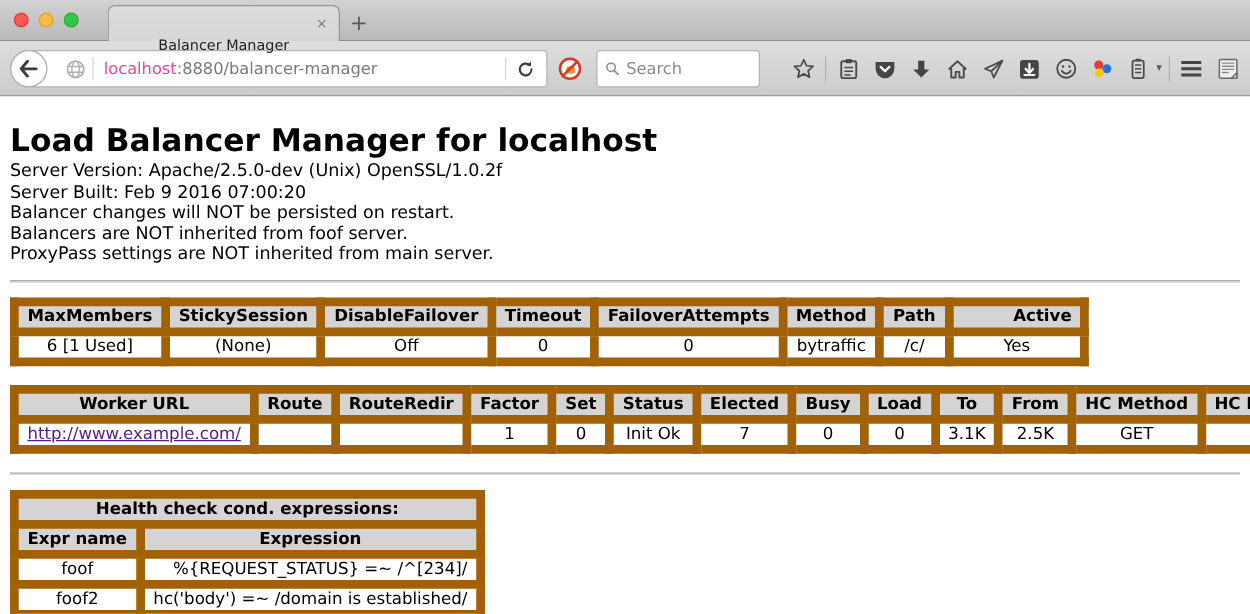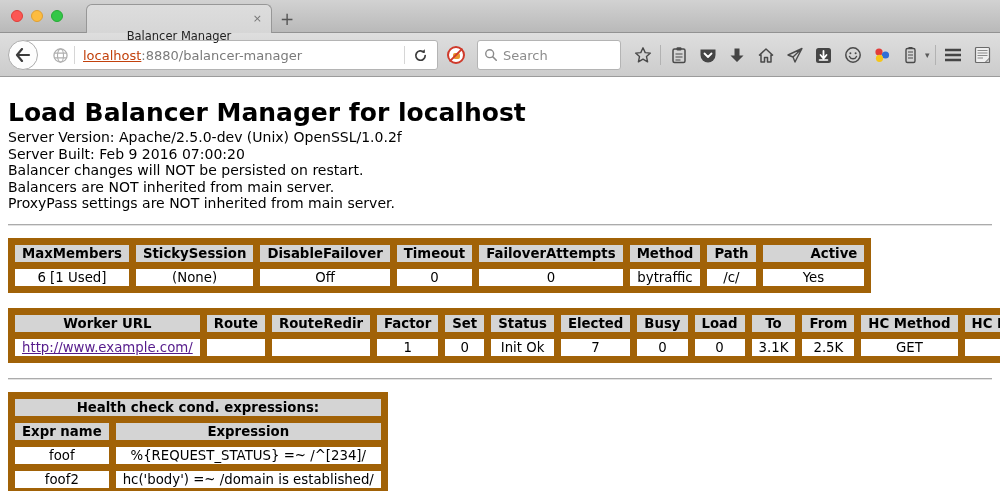--- a/index.html
+++ b/index.html
@@ -25,31 +25,31 @@
     background:linear-gradient(#dedede,#cccccc); border-bottom:1px solid #9b9b9b; }
   .backbtn { position:absolute; left:8px; top:7px; width:30px; height:30px; border-radius:50%;
     background:#fdfdfd; border:1px solid #adadad; z-index:3;
     display:flex; align-items:center; justify-content:center; }
   .backbtn svg { display:block; }
   .urlbar { position:absolute; left:24px; top:7px; width:414px; height:30px; background:#fff;
     border:1px solid #b4b4b4; border-radius:3px; display:flex; align-items:center; padding-left:22px; }
   .globe { margin:0 6px 0 6px; opacity:.55; }
   .url-sep { width:1px; height:18px; background:#d6d6d6; margin-right:8px; }
   .url-text { font-size:13px; color:#7a7a7a; white-space:nowrap; overflow:hidden; flex:1; }
-  .url-text b { color:#c2410c; font-weight:normal;text-decoration:underline; }
+  .url-text b { color:#ec4899; font-weight:normal; }
   .reload-wrap { display:flex; align-items:center; height:100%; }
   .reload-sep { width:1px; height:18px; background:#d6d6d6; margin-right:8px; }
   .reload { margin-right:9px; }
 
   .blocked { position:absolute; left:447px; top:13px; width:18px; height:18px; border-radius:50%;
     border:2px solid #cf3a2b; position:absolute; background:#fff; }
   .blocked .blob { position:absolute; left:4px; top:5px; width:7px; height:6px; background:#e8962e; border-radius:2px; }
   .blocked .slash { position:absolute; left:6px; top:-2px; width:2px; height:18px; background:#cf3a2b; transform:rotate(45deg); }
 
-  .searchbar { position:absolute; left:477px; top:7px; width:144px; height:30px; background:#fff;
+  .searchbar { position:absolute; left:477px; top:7px; width:131px; height:30px; background:#fff;
     border:1px solid #b4b4b4; border-radius:3px; display:flex; align-items:center; padding:0 6px; }
   .searchbar input { border:none; outline:none; width:100px; font-size:13px; color:#444;
     font-family:"DejaVu Sans", sans-serif; background:transparent; }
   .searchbar input::placeholder { color:#8c8c8c; }
 
   .iconrow { position:absolute; left:628px; top:0; height:44px; display:flex; align-items:center; }
   .tb-icon { width:18px; margin:0 5.5px; display:flex; align-items:center; justify-content:center; color:#4a4a4a; }
   .tb-sep { width:1px; height:20px; background:#b2b2b2; margin:0 3px; }
   .caret { font-size:9px; color:#5a5a5a; margin:0 2px 0 0; }
 
@@ -58,21 +58,21 @@
   h1.pagetitle { font-size:25px; font-weight:bold; margin:21px 0 2px; }
   .infoline { font-size:14px; line-height:16.6px; }
   .rule { border:none; height:2px; background:#ababab; border-bottom:1px solid #e2e2e2; margin:12px 0; }
   .status-head { font-size:14.6px; font-weight:bold; margin:14px 0 15px; }
   .status-head a { color:#551a8b; }
 
   table { border-collapse:collapse; font-size:13.3px; margin-bottom:15px; }
   th, td { border:7px solid #a16207; padding:1px 7px; height:20px; text-align:center; white-space:nowrap; }
   th { background:#d4d4d4; font-weight:bold; }
   table { border:1px solid #848484; }
-  td.left { text-align:center; }
+  td.left { text-align:right; }
   a.worker-link { color:#551a8b; }
 
   .w-url   { min-width:168px; }
   .w-route { min-width:42px; } .w-rredir { min-width:74px; }
   .w-factor{ min-width:46px; } .w-set { min-width:26px; } .w-status{ min-width:46px; }
   .w-elect { min-width:50px; } .w-busy{ min-width:32px; } .w-load { min-width:34px; }
   .w-to    { min-width:34px; } .w-from{ min-width:38px; } .w-hcm  { min-width:64px; }
   .w-hci   { min-width:70px; } .w-pass{ min-width:46px; }
 
   .b-max { min-width:90px; } .b-sticky { min-width:90px; } .b-disable { min-width:100px; }
@@ -215,21 +215,21 @@
   </div>
 </div>
 
 <div class="content">
   <h1 class="pagetitle">Load Balancer Manager for localhost</h1>
 
   <div>
     <div class="infoline">Server Version: Apache/2.5.0-dev (Unix) OpenSSL/1.0.2f</div>
     <div class="infoline">Server Built: Feb 9 2016 07:00:20</div>
     <div class="infoline">Balancer changes will NOT be persisted on restart.</div>
-    <div class="infoline">Balancers are NOT inherited from main server.</div>
+    <div class="infoline">Balancers are NOT inherited from foof server.</div>
     <div class="infoline">ProxyPass settings are NOT inherited from main server.</div>
   </div>
 
   <hr class="rule">
 
 
   <table>
     <tbody>
         <tr>
       <th class="b-max">MaxMembers</th>

